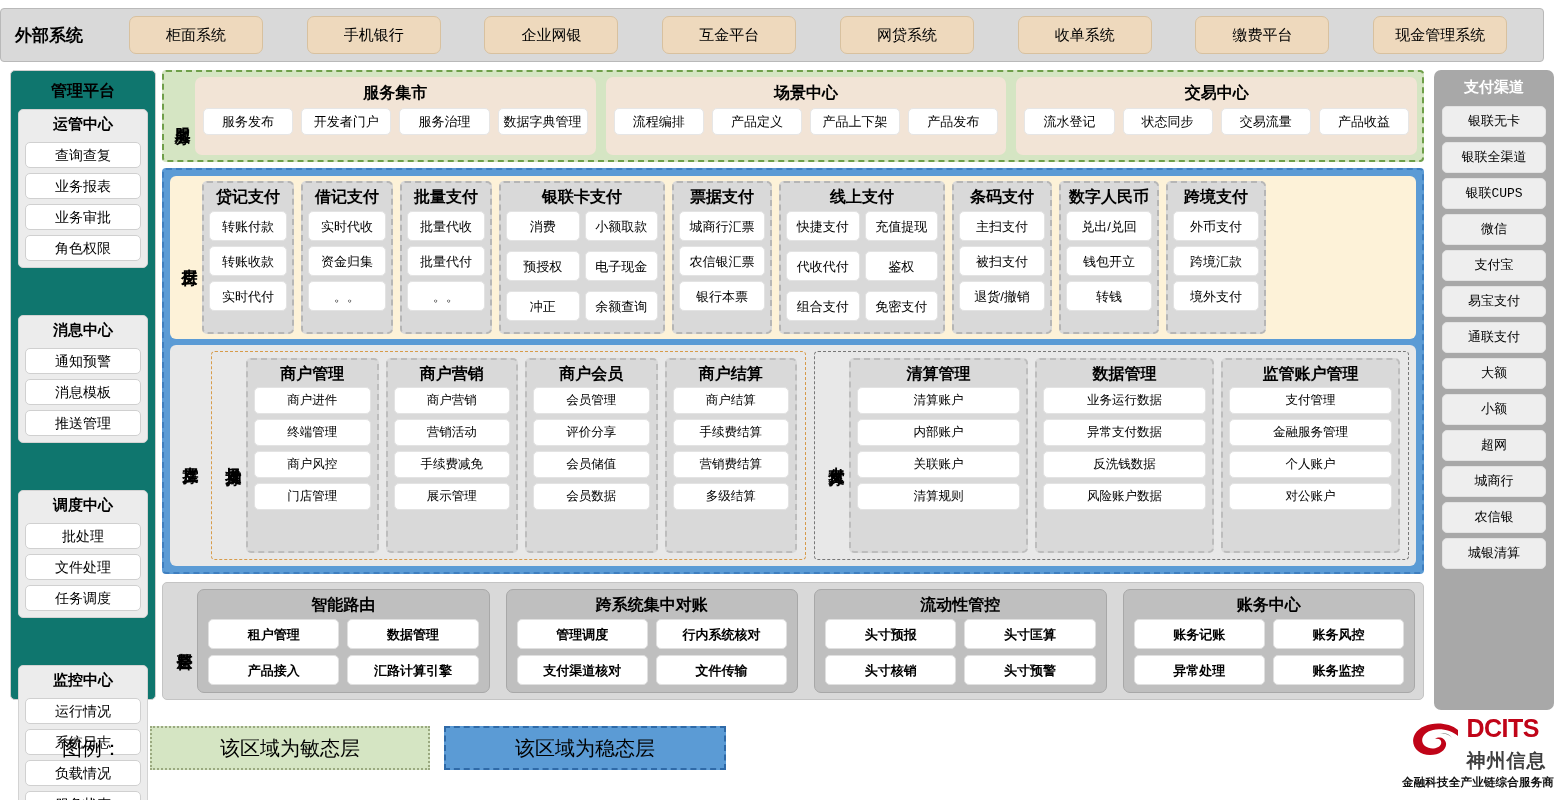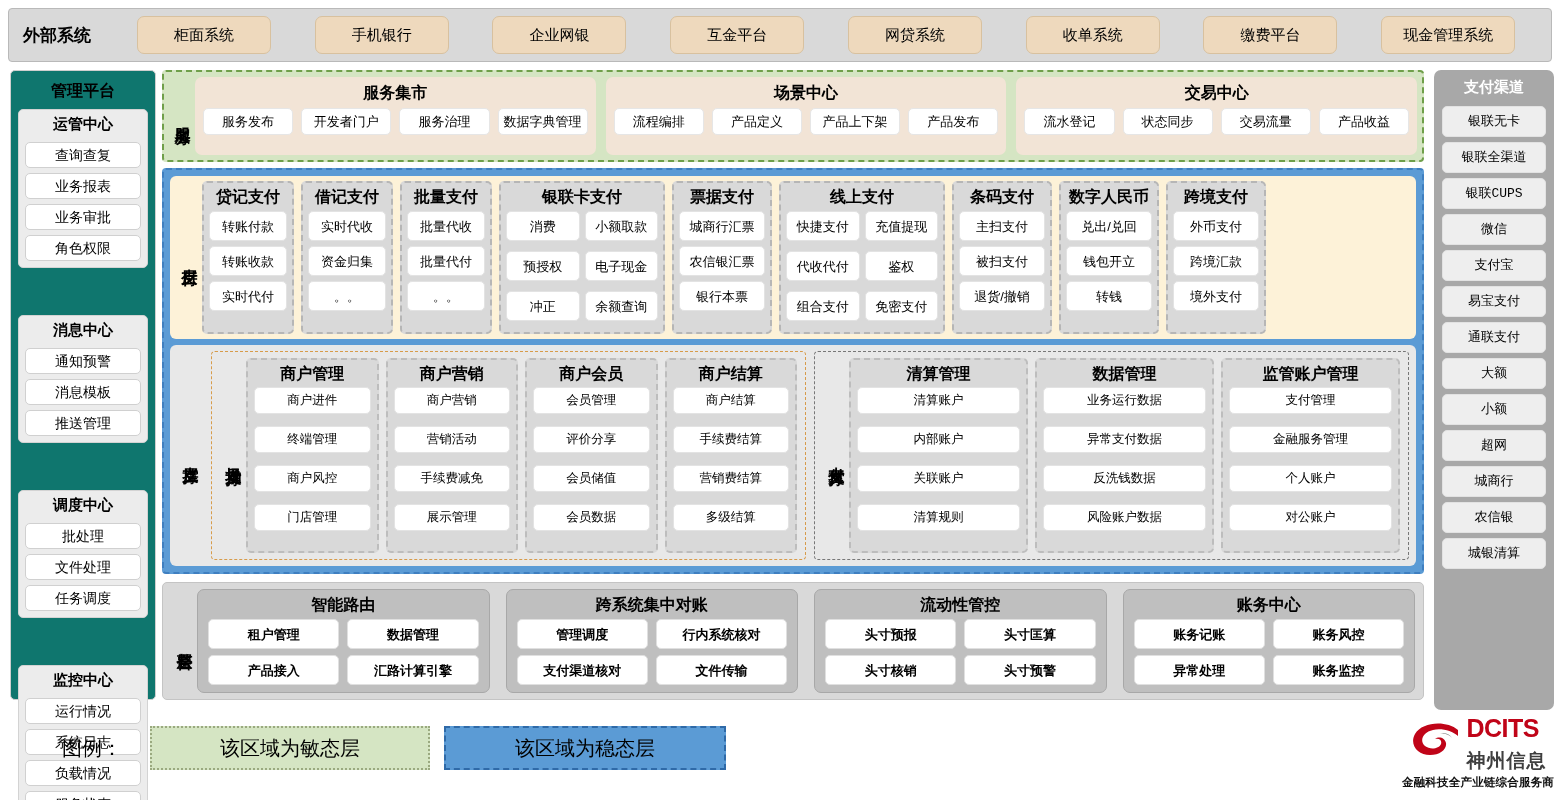--- a/index.html
+++ b/index.html
@@ -26,21 +26,21 @@
   }
   .grp-title {
     font-weight:bold;
     font-size:16px;
     text-align:center;
     line-height:1;
   }
 
   
   .external {
-    position:absolute; left:8px; top:8px;
+    position:absolute; left:0; top:8px;
     width:1544px; height:54px;
     background:#d9d9d9;
     border:1px solid #b9b9b9;
     border-radius:4px;
     display:flex; align-items:center;
     padding:0 14px;
   }
   .external .lbl { font-weight:bold; font-size:17px; margin-right:24px; white-space:nowrap;}
   .external .row { display:flex; flex:1; justify-content:space-around; align-items:center; }
   .ext-chip {
@@ -173,21 +173,21 @@
   .sup-inner { display:flex; flex:1; gap:7px; }
   .sup-grp {
     flex:1;
     background:#d9d9d9;
     border:2px dashed #bdbdbd;
     border-radius:5px;
     padding:4px 6px 6px;
     display:flex; flex-direction:column;
   }
   .sup-grp .grp-title { padding:2px 0 5px; }
-  .sup-grp .items { display:flex; flex-direction:column; gap:12px; flex:1; }
+  .sup-grp .items { display:flex; flex-direction:column; gap:5px; flex:1; }
   .sup-grp .chip { height:27px; border-color:#e3e3e3; font-size:12.5px; }
 
   
   .integ {
     position:absolute; left:162px; top:582px;
     width:1262px; height:118px;
     background:#d9d9d9;
     border:1px solid #c4c4c4;
     border-radius:5px;
     display:flex; align-items:stretch;

